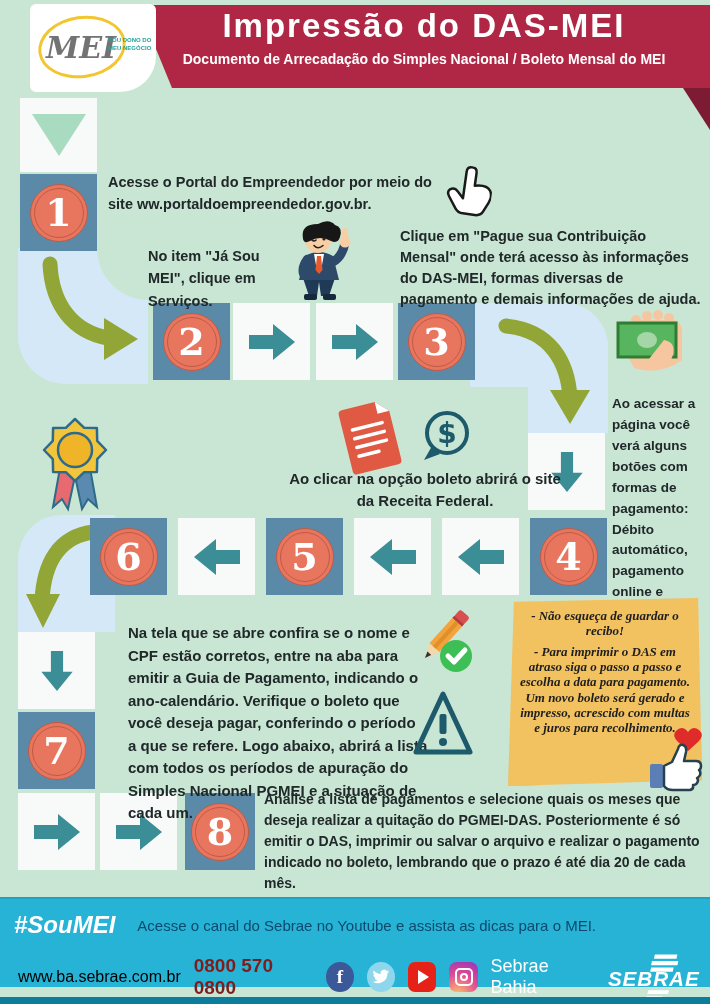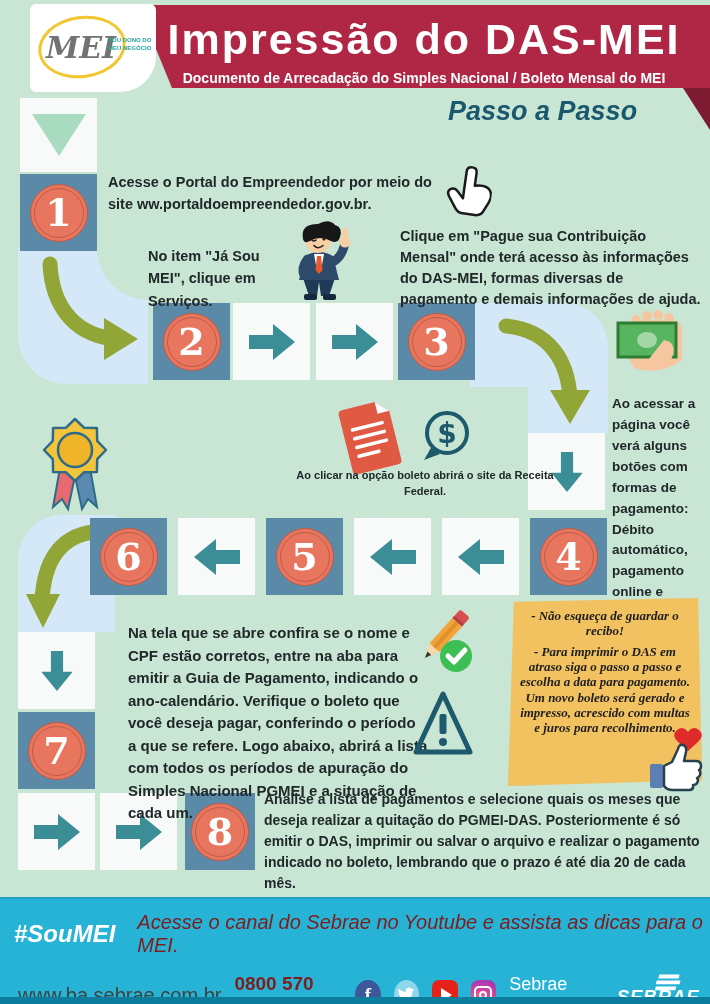--- a/index.html
+++ b/index.html
@@ -4,21 +4,21 @@
 <style>
   * { margin:0; padding:0; box-sizing:border-box; }
   html,body { width:710px; }
   body { font-family:"Liberation Sans",sans-serif; }
   .poster { position:relative; width:710px; height:1004px; background:#c9e6d4; overflow:hidden; }
   .abs { position:absolute; }
 
   
   .banner { position:absolute; left:138px; top:5px; right:0; height:83px; background:#b02745;
             clip-path:polygon(0 0,100% 0,100% 100%,34px 100%); text-align:center; z-index:2; }
-  .banner-title { margin-top:10px; font-size:43px; font-weight:bold; color:#fff; letter-spacing:2px; }
+  .banner-title { margin-top:2px; font-size:33px; font-weight:bold; color:#fff; letter-spacing:2px; }
   .banner-sub { margin-top:6px; font-size:14px; font-weight:bold; color:#fff; }
   .banner-fold { position:absolute; left:683px; top:88px; width:27px; height:42px; background:#7d1b33;
                  clip-path:polygon(0 0,100% 0,100% 100%); z-index:1; }
   .logo-card { position:absolute; left:30px; top:4px; width:126px; height:88px; background:#fff;
                border-radius:6px 6px 36px 6px; z-index:3; }
   .logo-ring { position:absolute; left:8px; top:12px; width:88px; height:62px; border:3px solid #f2c62f;
                border-radius:50%; transform:rotate(-8deg); }
   .logo-mei { position:absolute; left:16px; top:26px; font-family:"DejaVu Serif",serif; font-style:italic;
               font-weight:bold; font-size:30px; color:#737373; }
   .logo-tag { position:absolute; left:78px; top:33px; width:46px; font-size:6px; font-weight:bold;
@@ -41,41 +41,41 @@
   .num { font-family:"DejaVu Serif",serif; font-weight:bold; font-size:38px; color:#fff; }
   .tri-down { width:0; height:0; border-left:27px solid transparent; border-right:27px solid transparent;
               border-top:42px solid #a8dbc0; }
 
   
   .steptext { position:absolute; font-weight:bold; color:#20282a; z-index:4; }
   .t1 { left:108px; top:172px; width:352px; font-size:14.5px; line-height:1.5; }
   .t2 { left:148px; top:245px; width:125px; font-size:14.5px; line-height:1.55; }
   .t3 { left:400px; top:226px; width:302px; font-size:14.5px; line-height:1.45; }
   .t4 { left:612px; top:394px; width:96px; font-size:13.5px; line-height:1.55; }
-  .t5 { left:284px; top:468px; width:282px; font-size:11px; line-height:1.45; text-align:center; }
+  .t5 { left:284px; top:468px; width:282px; font-size:15px; line-height:1.45; text-align:center; }
   .t6 { left:118px; top:420px; width:134px; font-size:14.5px; line-height:1.55; }
   .t7 { left:96px; top:622px; width:332px; font-size:15px; line-height:1.5;padding-left:32px; }
   .t8 { left:264px; top:789px; width:442px; font-size:14px; line-height:1.5; }
 
   
   .note { position:absolute; left:508px; top:598px; width:194px; min-height:188px; background:#f2c261;
           clip-path:polygon(3% 2%,98% 0,100% 97%,0 100%); padding:10px 10px 14px; z-index:4;
           box-shadow:2px 3px 5px rgba(0,0,0,.18); }
   .note-title { text-align:center; font-size:21px; font-weight:bold; font-style:italic; color:#1e1e1e; margin-bottom:6px; }
   .note-line { font-family:"Liberation Serif",serif; font-style:italic; font-weight:bold; font-size:13px;
                line-height:1.18; color:#1e1e1e; text-align:center; margin-bottom:5px; }
 
   
-  .footer { position:absolute; left:0; top:897px; width:710px; height:107px; background:#27b3d6;
+  .footer { position:absolute; left:0; top:897px; width:710px; height:90px; background:#27b3d6;
             border-top:2px solid #1fa0c4; z-index:5; }
   .f-row1 { display:flex; align-items:center; gap:22px; padding:12px 0 0 14px; }
   .f-hash { font-size:24px; font-weight:bold; font-style:italic; color:#fff; }
-  .f-cta { font-size:20px; color:#7f1d1d;font-style:italic; }
+  .f-cta { font-size:15px; color:#0c4a6e; }
   .f-row2 { display:flex; align-items:center; gap:13px; padding:12px 0 0 18px; }
-  .f-web { font-size:20px; color:#404040; }
+  .f-web { font-size:16px; color:#000000; }
   .f-phone { font-size:19px; font-weight:bold; color:#7f1d1d; }
   .soc { width:30px; height:30px; display:flex; align-items:center; justify-content:center; }
   .fb { border-radius:50%; background:#3b5998; color:#fff; font-weight:bold; font-size:19px;
         font-family:"Liberation Serif",serif; }
   .tw { border-radius:50%; background:#8ed6ec; }
   .yt { border-radius:7px; background:#e62117; }
   .yt-tri { width:0; height:0; border-left:11px solid #fff; border-top:7px solid transparent; border-bottom:7px solid transparent; margin-left:3px; }
   .ig { border-radius:8px; background:radial-gradient(circle at 30% 110%, #fdc468, #df4996 55%, #9b36b7 95%); }
   .ig-frame { width:18px; height:18px; border:2px solid #fff; border-radius:5px; display:flex; align-items:center; justify-content:center; }
   .ig-lens { width:8px; height:8px; border:2px solid #fff; border-radius:50%; }
@@ -93,21 +93,20 @@
     <div class="banner-sub">Documento de Arrecadação do Simples Nacional / Boleto Mensal do MEI</div>
   </div>
   <div class="banner-fold"></div>
 
   <div class="logo-card">
     <div class="logo-ring"></div>
     <div class="logo-mei">MEI</div>
     <div class="logo-tag">SOU DONO DO MEU NEGÓCIO</div>
   </div>
 
-  <div class="passo">Passo a Passo</div>
 
   <div class="path" style="left:18px; top:248px; width:130px; height:136px; border-radius:0 0 0 48px;"></div>
   <div class="notch" style="left:97px; top:248px; width:51px; height:52px; border-radius:0 0 0 100%;"></div>
   <div class="path" style="left:470px; top:303px; width:138px; height:84px; border-radius:0 44px 0 0;"></div>
   <div class="path" style="left:528px; top:340px; width:80px; height:93px;"></div>
   <div class="notch" style="left:470px; top:387px; width:58px; height:46px; border-radius:0 46px 0 0;"></div>
   <div class="path" style="left:18px; top:515px; width:97px; height:117px; border-radius:44px 0 0 0;"></div>
 
   <div class="wbox" style="left:20px; top:98px; height:74px;">
     <div class="tri-down"></div>

